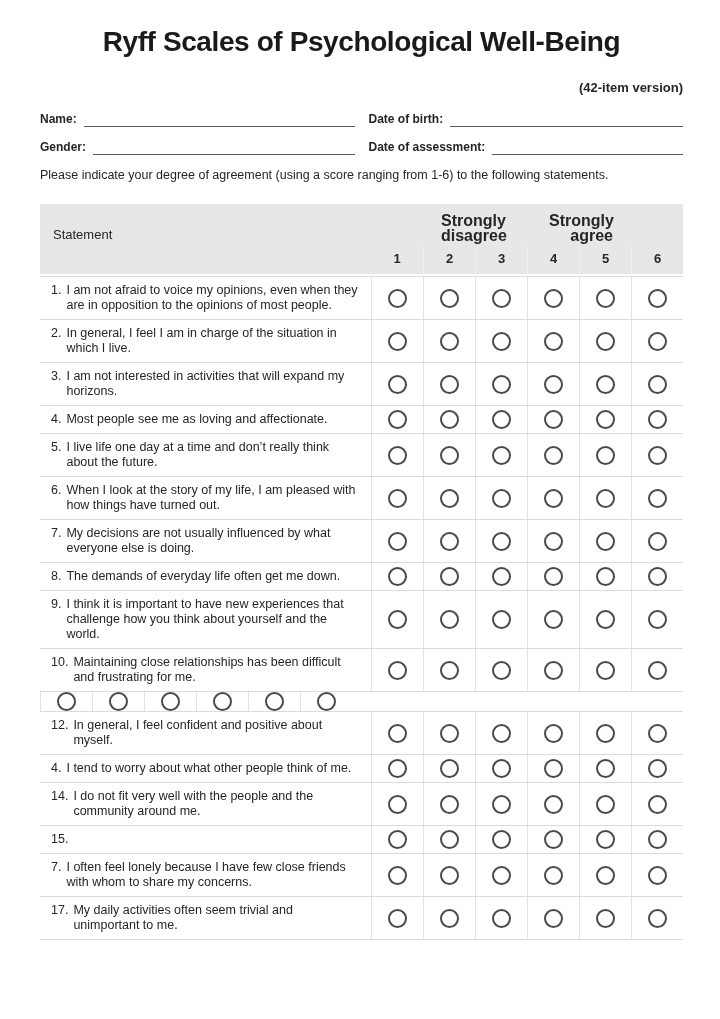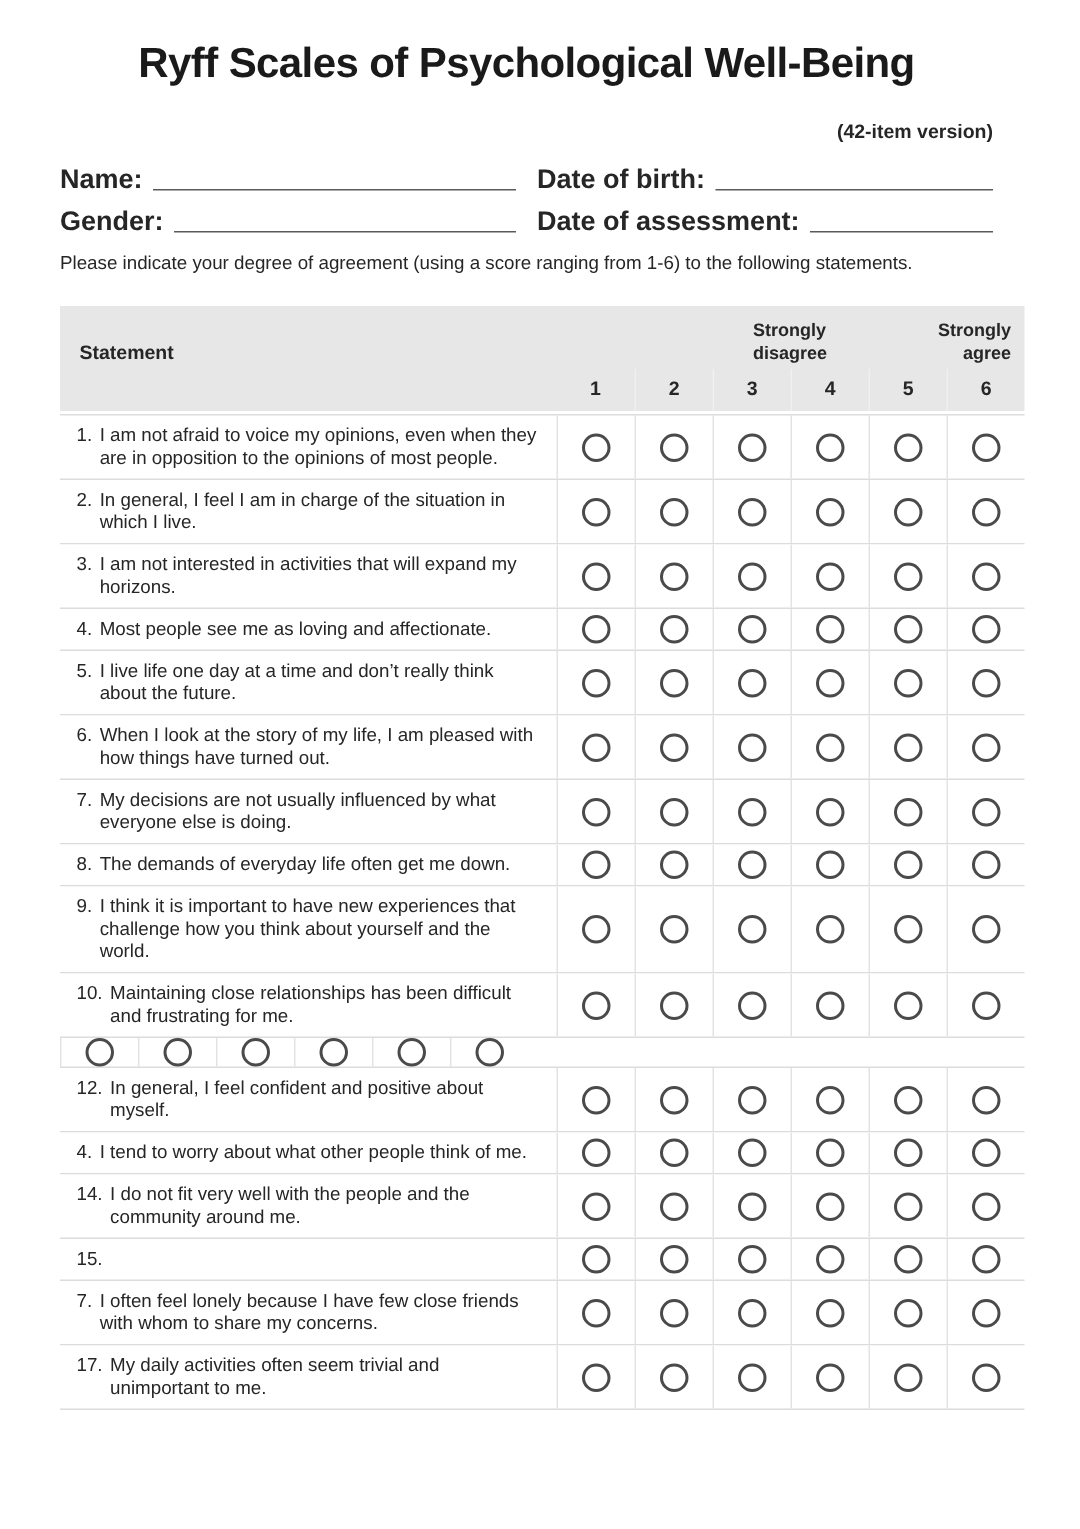--- a/index.html
+++ b/index.html
@@ -11,42 +11,42 @@
     --ink: #262626;
     --line: #5a5a5a;
   }
   html, body { background: #ffffff; }
   body {
     width: 720px; height: 1019px;
     font-family: "Liberation Sans", sans-serif;
     color: var(--ink);
     overflow: hidden;
   }
-  .page { padding: 26px 58px 0 40px; }
+  .page { padding: 26px 37px 0 40px; }
 
   .title {
     text-align: center;
     font-size: 28px;
     font-weight: bold;
     letter-spacing: -0.4px;
     color: #1a1a1a;
   }
   .subtitle {
     text-align: right;
     font-size: 13px;
     font-weight: bold;
     margin-top: 22px;
   }
 
   .fields { margin-top: 17px; }
   .field-row { display: flex; gap: 14px; margin-bottom: 13px; }
   .field { display: flex; flex: 1; align-items: flex-end; }
   .field-label {
     font-weight: bold;
-    font-size: 18px;
+    font-size: 12px;
     white-space: nowrap;
     padding-right: 7px;
     line-height: 15px;
   }
   .field-line {
     flex: 1;
     border-bottom: 1.5px solid var(--line);
     height: 15px;
   }
 
@@ -54,28 +54,28 @@
 
   .survey-table { margin-top: 21px; width: 643px; }
 
   .thead { background: var(--band); display: flex; }
   .th-statement {
     width: 331px;
     display: flex;
     align-items: flex-end;
     padding: 10px 10px 32px 13px;
     font-size: 13px;
-    font-weight: bold;
+    font-weight: normal;
   }
   .th-scale { width: 312px; display: flex; flex-direction: column; }
   .scale-labels {
     display: flex;
-    justify-content: flex-end;
+    justify-content: center;
     padding: 9px 9px 3px 9px;
-    font-size: 12px;
+    font-size: 16px;
     font-weight: bold;
     line-height: 15px;
     flex: 1;
     gap: 44px;
   }
   .scale-label-left  { width: 64px; text-align: left; }
   .scale-label-right { width: 64px; text-align: right; }
   .scale-nums { display: flex; }
   .scale-num {
     width: 52px;

